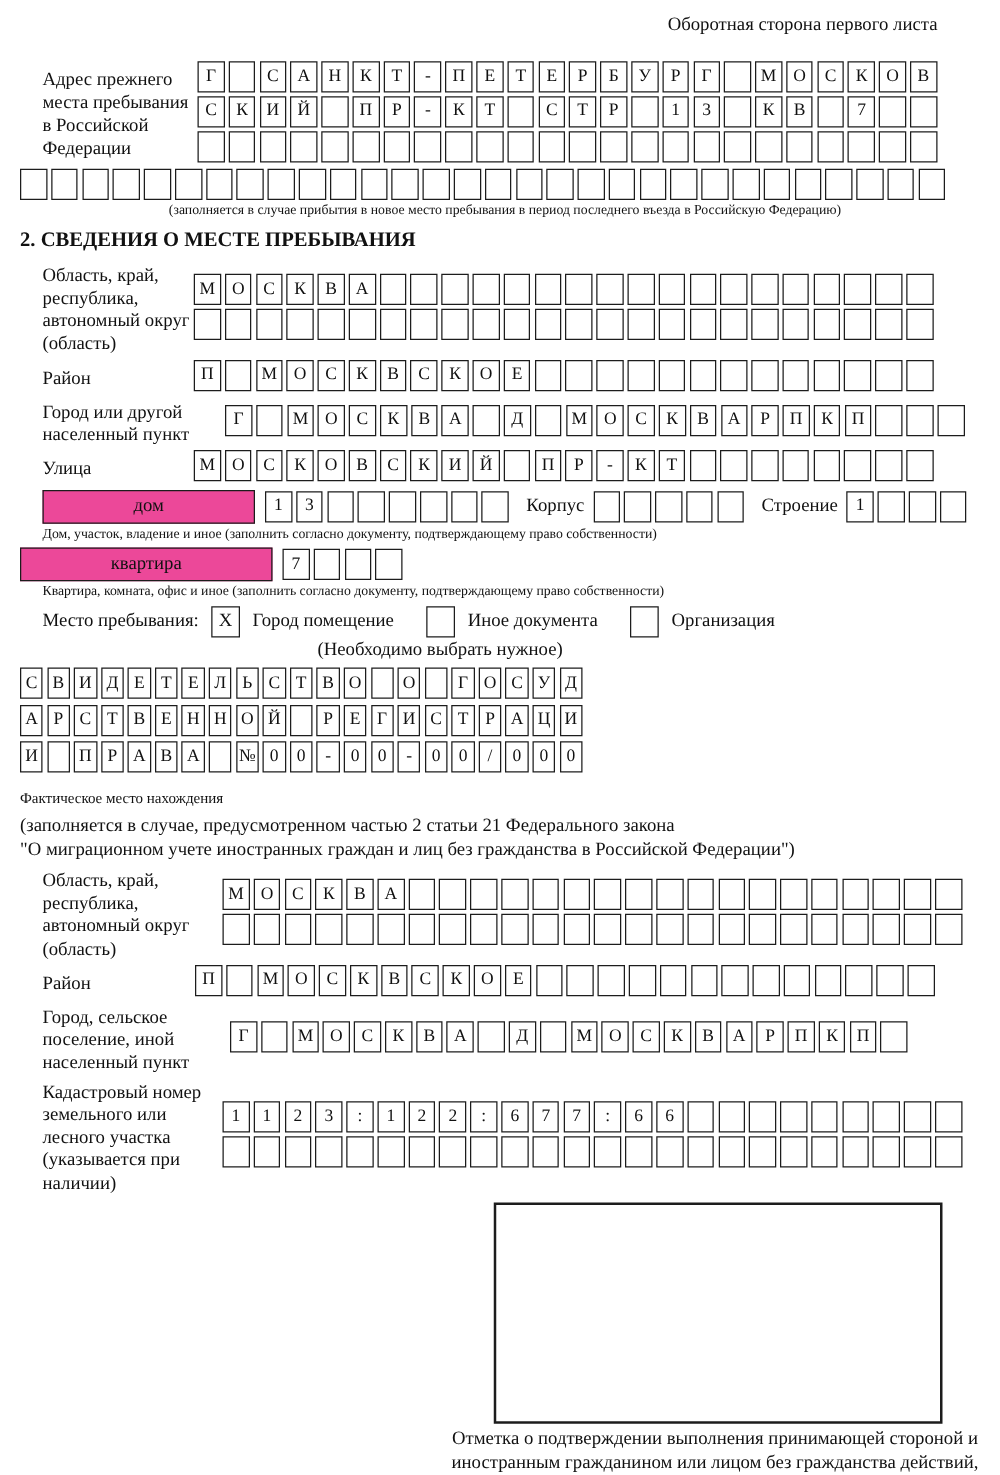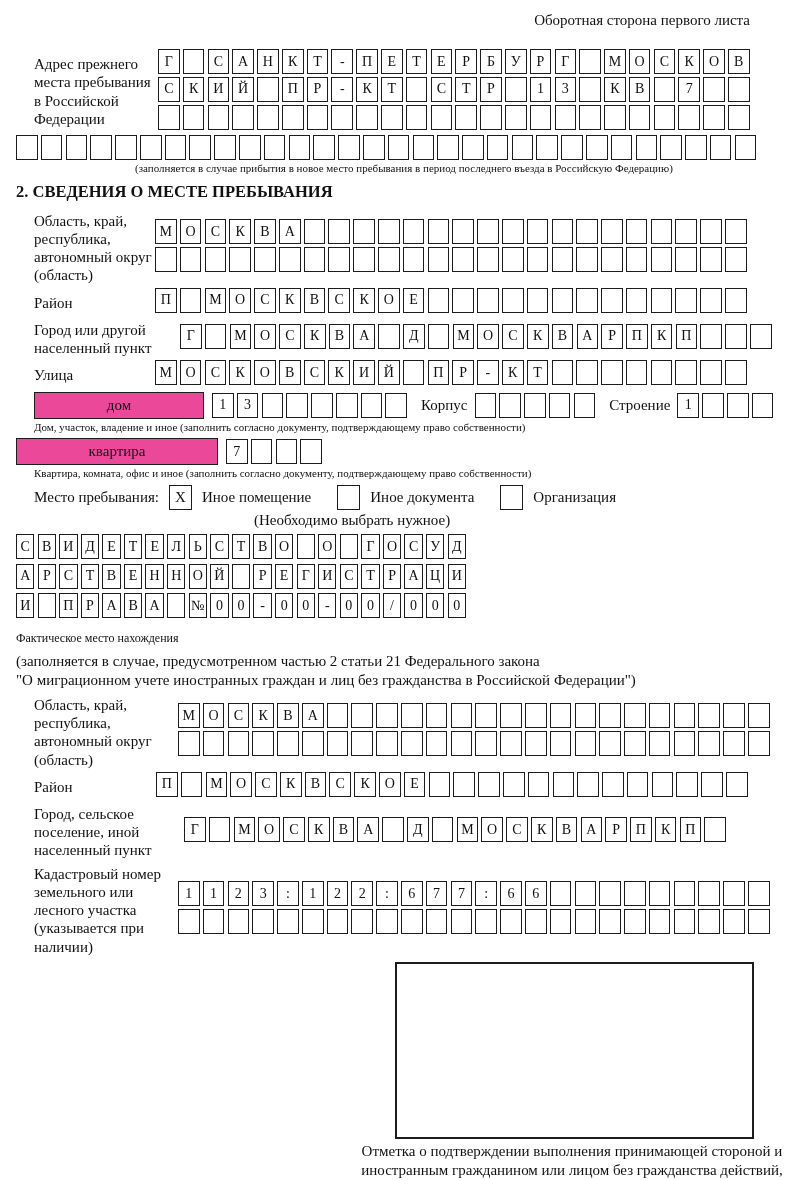--- a/index.html
+++ b/index.html
@@ -359,21 +359,21 @@
         <span class="cell"></span>
         <span class="cell"></span>
         <span class="cell"></span>
       </div>
   </div>
   <div class="caption" style="text-align:left;padding-left:18px;">Квартира, комната, офис и иное (заполнить согласно документу, подтверждающему право собственности)</div>
 
   <div class="place-row">
     <span>Место пребывания:</span>
     <span class="chk" style="margin-left:10px;">X</span>
-    <span class="opt-label">Иное помещение</span>
+    <span class="opt-label">Город помещение</span>
     <span class="chk"></span>
     <span class="opt-label">Иное документа</span>
     <span class="chk"></span>
     <span class="opt-label">Организация</span>
   </div>
   <div class="choose-note">(Необходимо выбрать нужное)</div>
 
   <div class="form-row">
     <div class="grid">
       <div class="boxrow sm" style="margin-bottom:4.5px">

